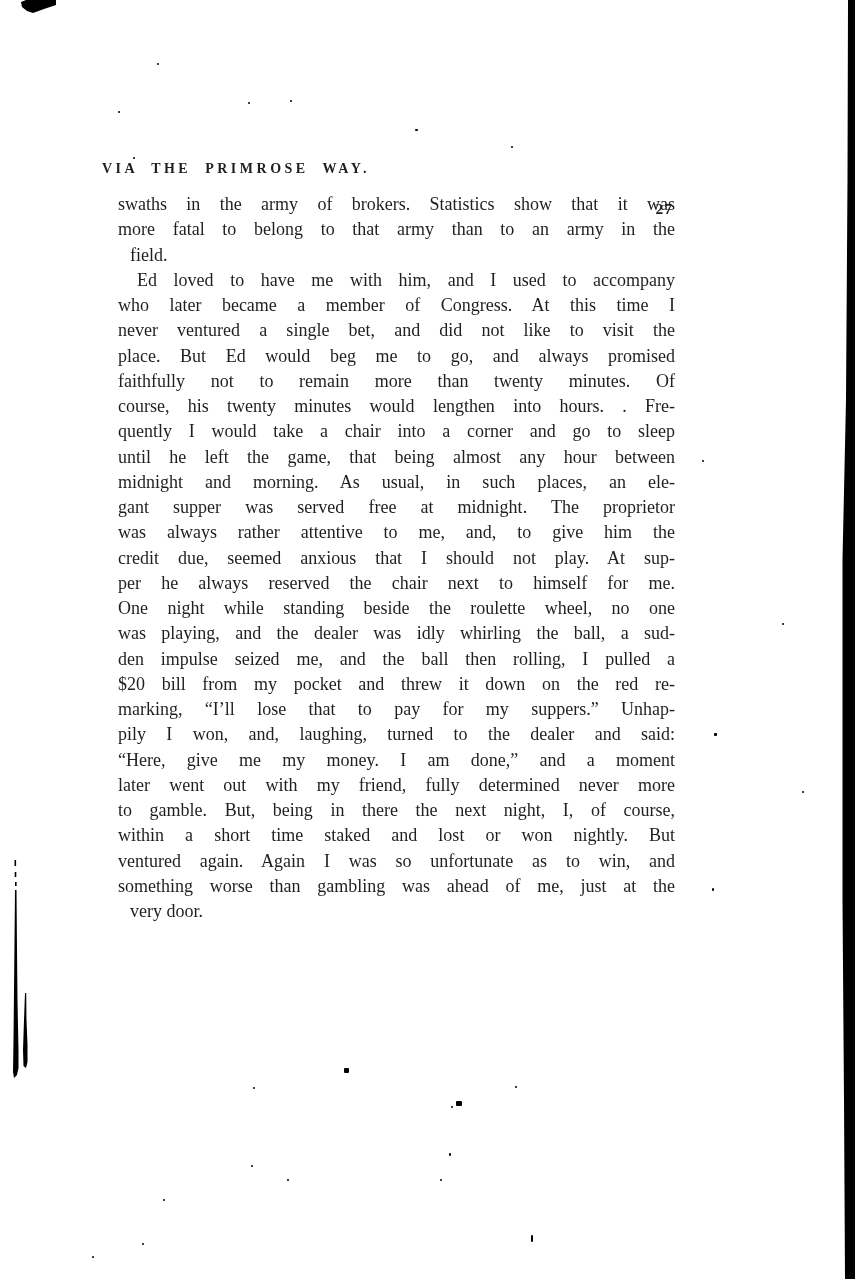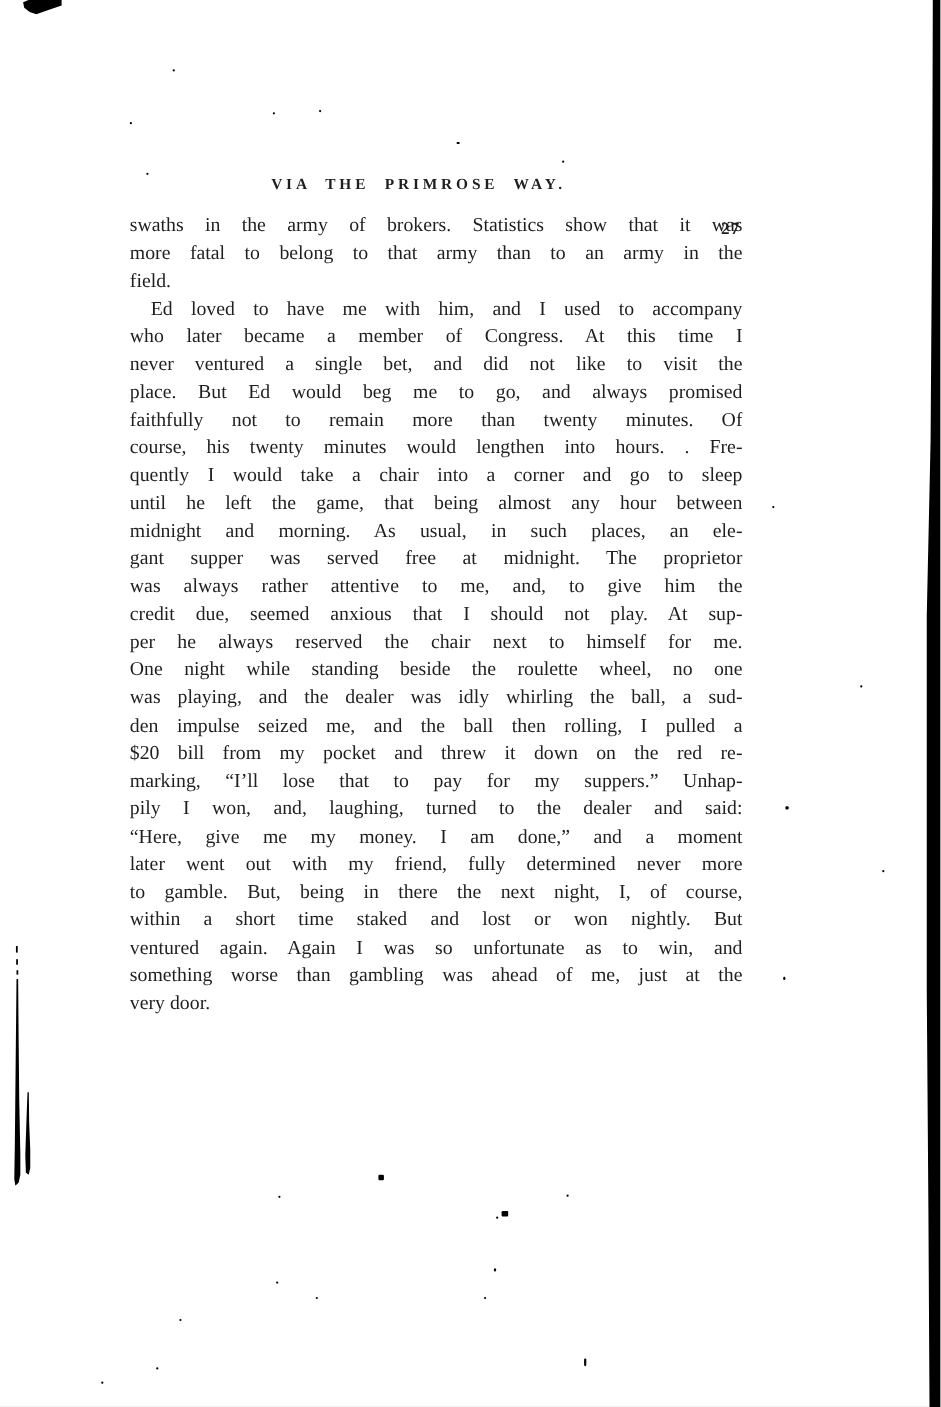--- a/index.html
+++ b/index.html
@@ -11,21 +11,21 @@
     overflow: hidden;
     font-family: "Liberation Serif", serif;
   }
   #running-head-row {
     position: absolute;
     left: 118px; top: 161px; width: 557px; height: 20px;
   }
   #running-head {
     position: absolute;
     left: 0; right: 0; top: 0;
-    text-align: center;
+    text-align: left;
     transform: translateX(-16px);
     font-size: 14px;
     letter-spacing: 3.5px;
     word-spacing: 7px;
     color: var(--ink, #1f1f1f);
     font-weight: 600;
   }
   #page-number {
     position: absolute;
     right: 2px; top: -2px;
@@ -45,20 +45,21 @@
     height: 25.25px;
     line-height: 25.25px;
     text-align: justify;
     text-align-last: justify;
     white-space: normal;
     overflow: hidden;
   }
   .text-line.no-justify {
     text-align: left;
     text-align-last: left;
+    margin-left: 12px;
   }
   .text-line.indent { padding-left: 19px; }
   #artifact-layer {
     position: absolute;
     left: 0; top: 0; width: 855px; height: 1279px;
     pointer-events: none;
   }
   .speck {
     position: absolute;
     background: var(--artifact, #000);

